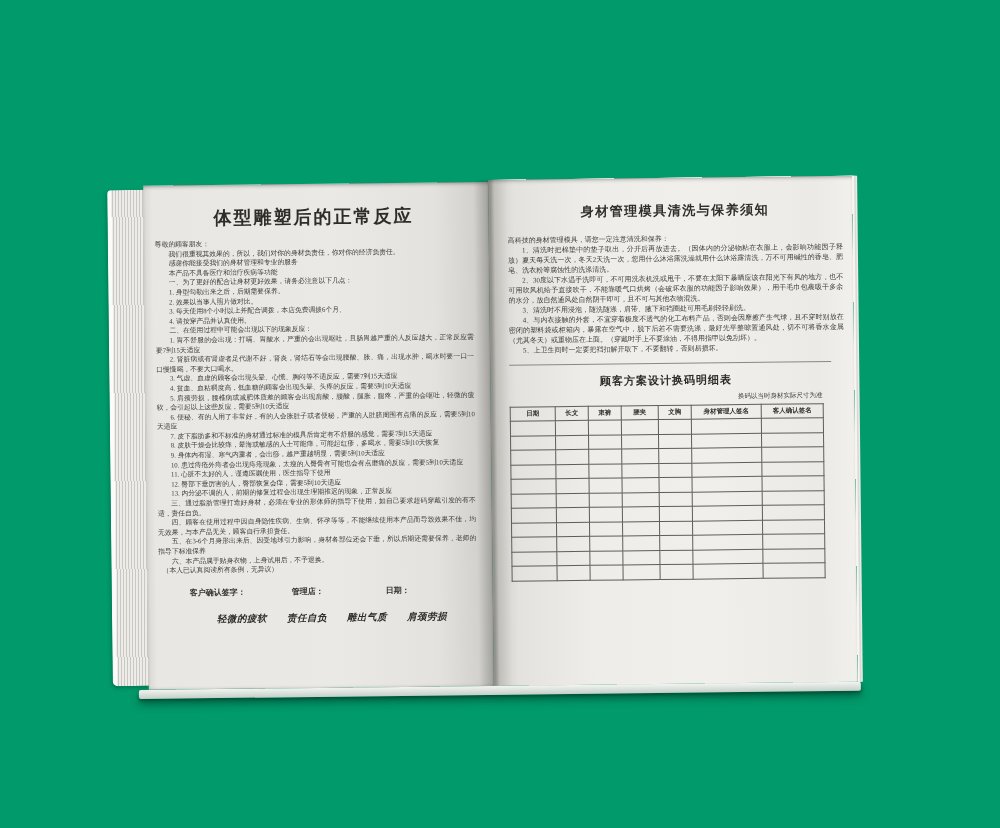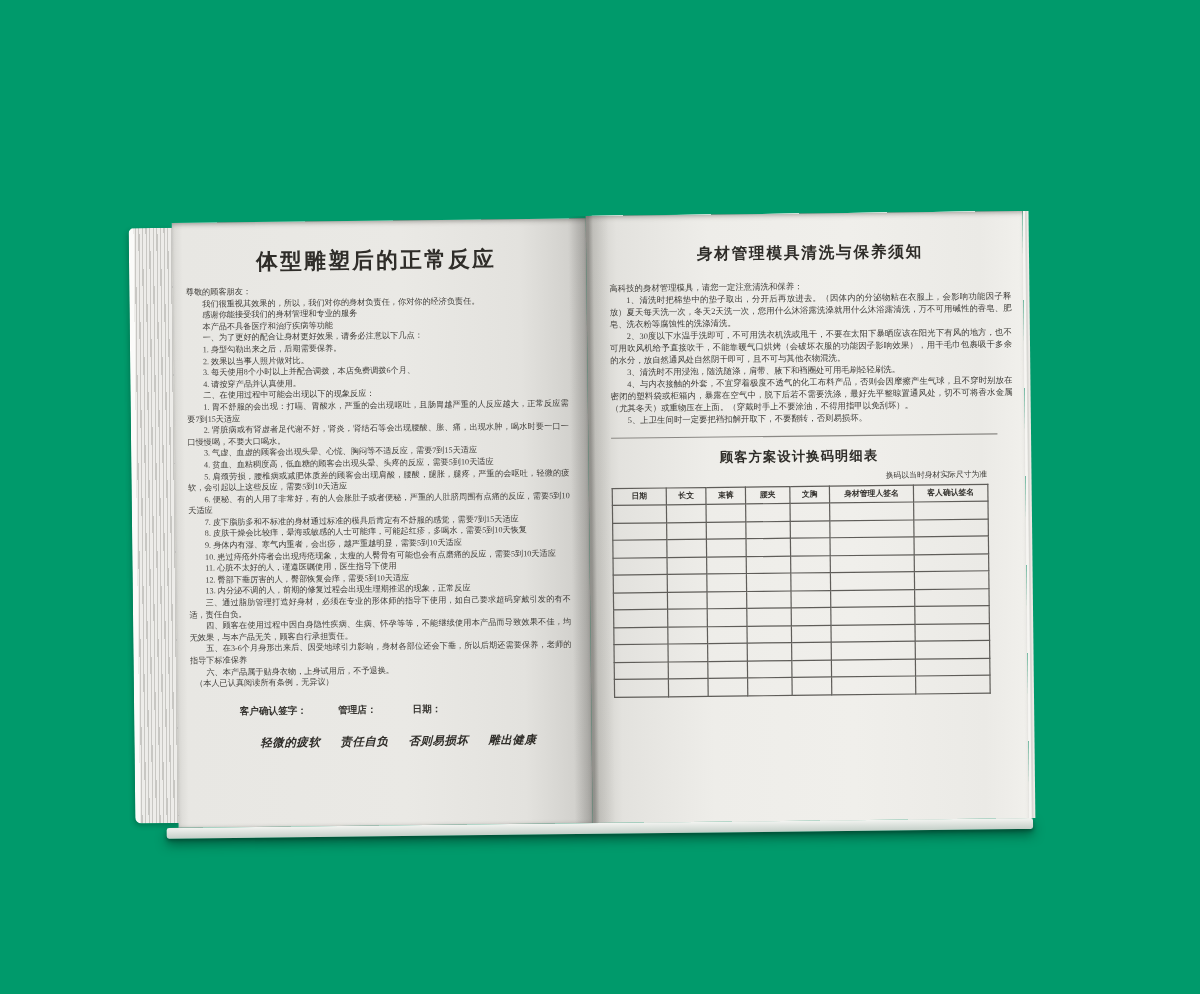--- a/index.html
+++ b/index.html
@@ -42,23 +42,23 @@
 
   
   .lp-title { margin-top:21px; text-align:center; font-size:18px; font-weight:700;
               letter-spacing:2px; color:#2f2d29; }
   .lp-text  { margin-top:9px; font-size:6.8px; line-height:9.6px; color:#3e3c38; text-align:justify; }
   .lp-text p { margin:0; text-indent:2em; }
   .lp-text p.flush { text-indent:0; }
   .lp-text p.half  { text-indent:0.6em; }
 
   .lp-sign { margin-top:12px; font-size:8px; font-weight:600; color:#35332f; white-space:nowrap; }
-  .lp-sign .s1 { margin-left:41px; }
-  .lp-sign .s2 { margin-left:24px; }
-  .lp-sign .s3 { margin-left:28px; }
+  .lp-sign .s1 { margin-left:31px; }
+  .lp-sign .s2 { margin-left:44px; }
+  .lp-sign .s3 { margin-left:60px; }
 
   .lp-slogans { margin-top:15px; margin-left:58px; width:230px; display:flex;
     justify-content:space-between; font-size:9.5px; font-weight:700; font-style:italic;
     letter-spacing:.5px; color:#2f2d29; }
 
   
   .rp-title { margin-top:24px; text-align:center; font-size:13px; font-weight:700;
               letter-spacing:1.5px; color:#2f2d29; }
   .rp-text  { margin-top:14px; font-size:7px; line-height:10px; color:#3e3c38; text-align:justify; }
   .rp-text p { margin:0; text-indent:2em; }
@@ -116,22 +116,22 @@
           <p class="half">（本人已认真阅读所有条例，无异议）</p>
         </div>
         <div class="lp-sign">
           <span class="s1">客户确认签字：</span>
           <span class="s2">管理店：</span>
           <span class="s3">日期：</span>
         </div>
         <div class="lp-slogans">
           <span>轻微的疲软</span>
           <span>责任自负</span>
-          <span>否则易损坏</span>
-          <span>雕出健康</span>
+          <span>雕出气质</span>
+          <span>肩颈劳损</span>
         </div>
       </div>
     </div>
 
     <div class="page page-right">
       <div class="content">
         <div class="rp-title">身材管理模具清洗与保养须知</div>
         <div class="rp-text">
           <p class="flush">高科技的身材管理模具，请您一定注意清洗和保养：</p>
           <p>1、清洗时把棉垫中的垫子取出，分开后再放进去。（因体内的分泌物粘在衣服上，会影响功能因子释放）夏天每天洗一次，冬天2天洗一次，您用什么沐浴露洗澡就用什么沐浴露清洗，万不可用碱性的香皂、肥皂、洗衣粉等腐蚀性的洗涤清洗。</p>

